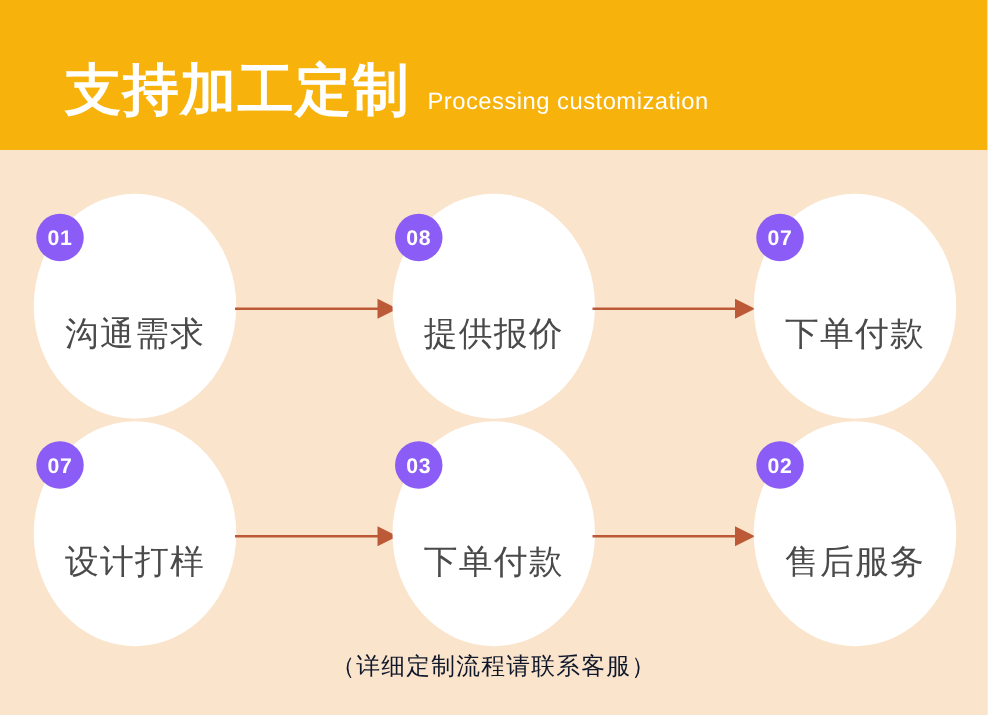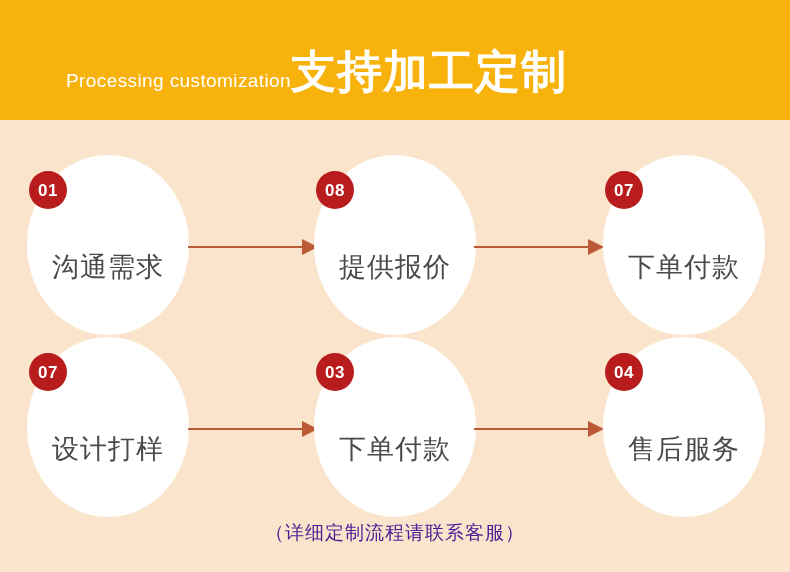--- a/index.html
+++ b/index.html
@@ -90,21 +90,21 @@
     white-space: nowrap;
     margin-top: 45px;
   }
   .step-badge {
     position: absolute;
     left: 2px;
     top: 16px;
     width: 38px;
     height: 38px;
     border-radius: 50%;
-    background: #b91c1c;
+    background: #8b5cf6;
     display: flex;
     align-items: center;
     justify-content: center;
     z-index: 3;
   }
   .step-badge-text {
     color: #FFFFFF;
     font-size: 17px;
     font-weight: bold;
     line-height: 1;
@@ -140,34 +140,34 @@
     margin-left: -1px;
   }
 
   
   #footnote {
     position: absolute;
     left: 0;
     top: 520px;
     width: 790px;
     text-align: center;
-    color: #4c1d95;
+    color: #0f172a;
     font-size: 19px;
     letter-spacing: 1px;
   }
 </style>
 </head>
 <body>
 
 <div id="page">
 
   <div id="header-band">
     <div id="header-inner">
+      <div id="header-title">支持加工定制</div>
       <div id="header-subtitle">Processing customization</div>
-      <div id="header-title">支持加工定制</div>
     </div>
   </div>
 
   <div class="flow-row" id="flow-row-0">
 
     <div class="step step-pos-0">
       <div class="step-circle">
         <span class="step-label">沟通需求</span>
       </div>
       <div class="step-badge">
@@ -233,21 +233,21 @@
     <div class="arrow arrow-pos-1">
       <div class="arrow-line"></div>
       <div class="arrow-head"></div>
     </div>
 
     <div class="step step-pos-2">
       <div class="step-circle">
         <span class="step-label">售后服务</span>
       </div>
       <div class="step-badge">
-        <span class="step-badge-text">04</span>
+        <span class="step-badge-text">02</span>
       </div>
     </div>
 
   </div>
 
   <div id="footnote">（详细定制流程请联系客服）</div>
 
 </div>
 
 </body></html>

